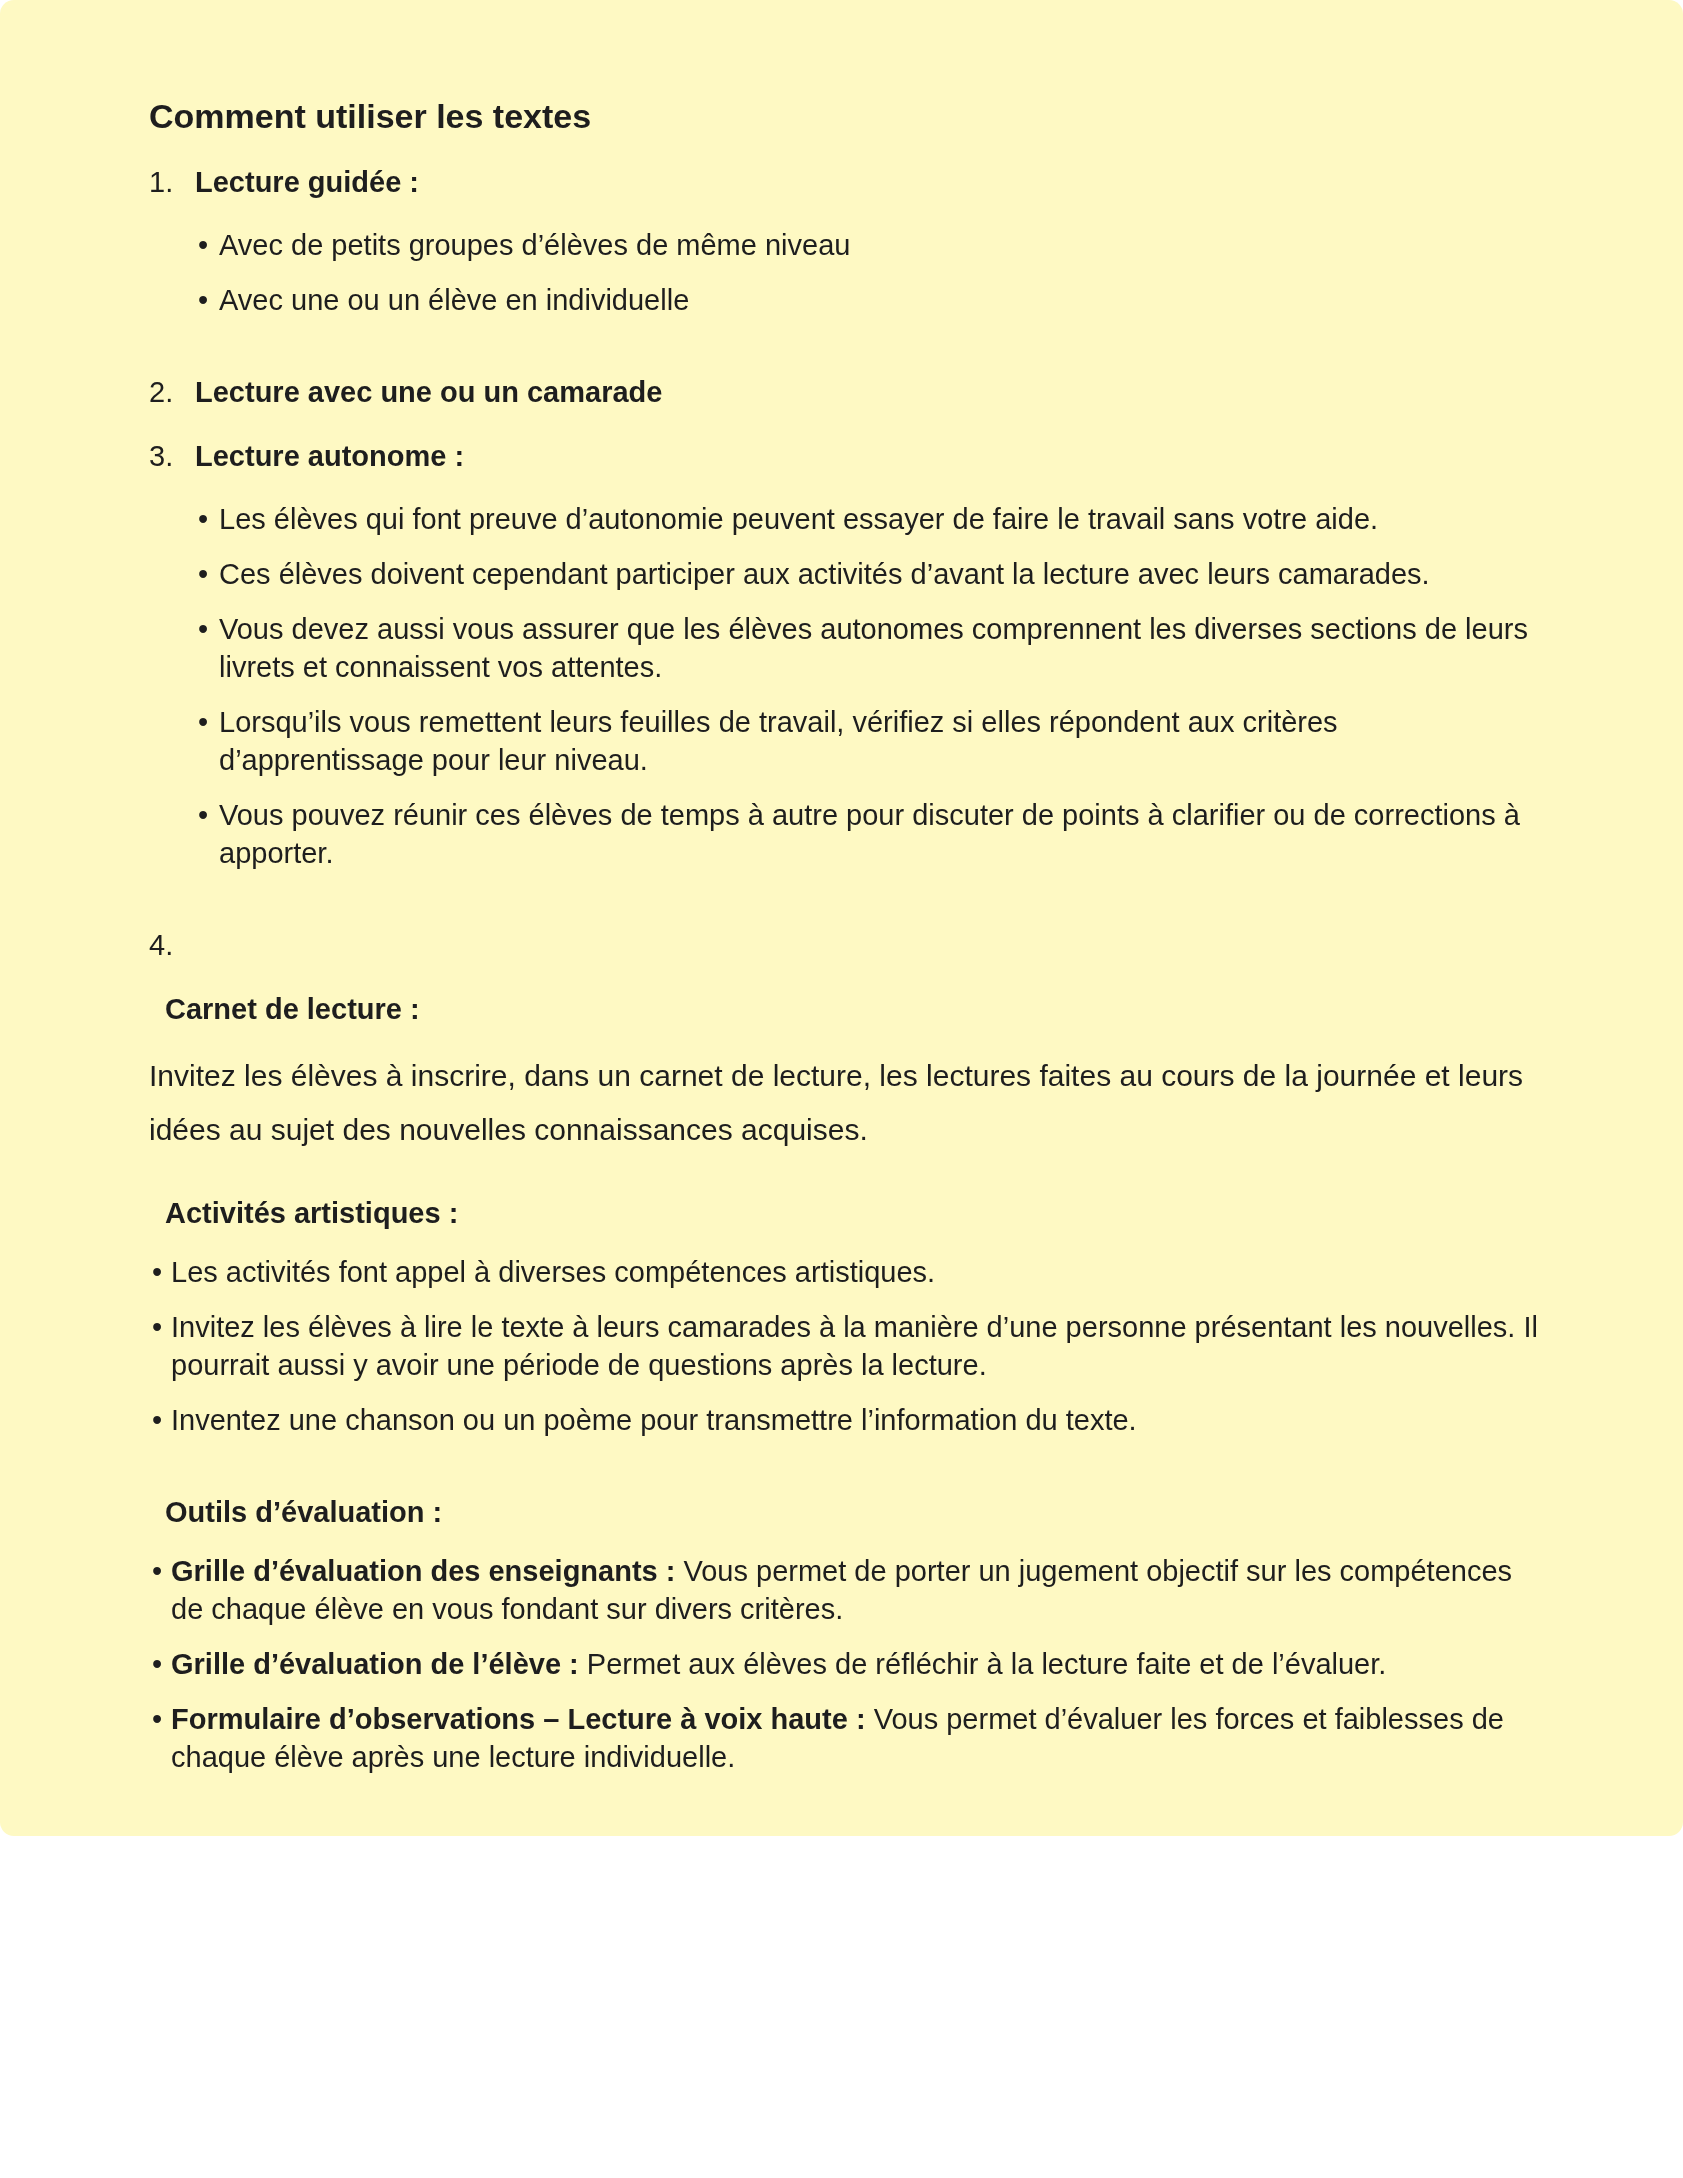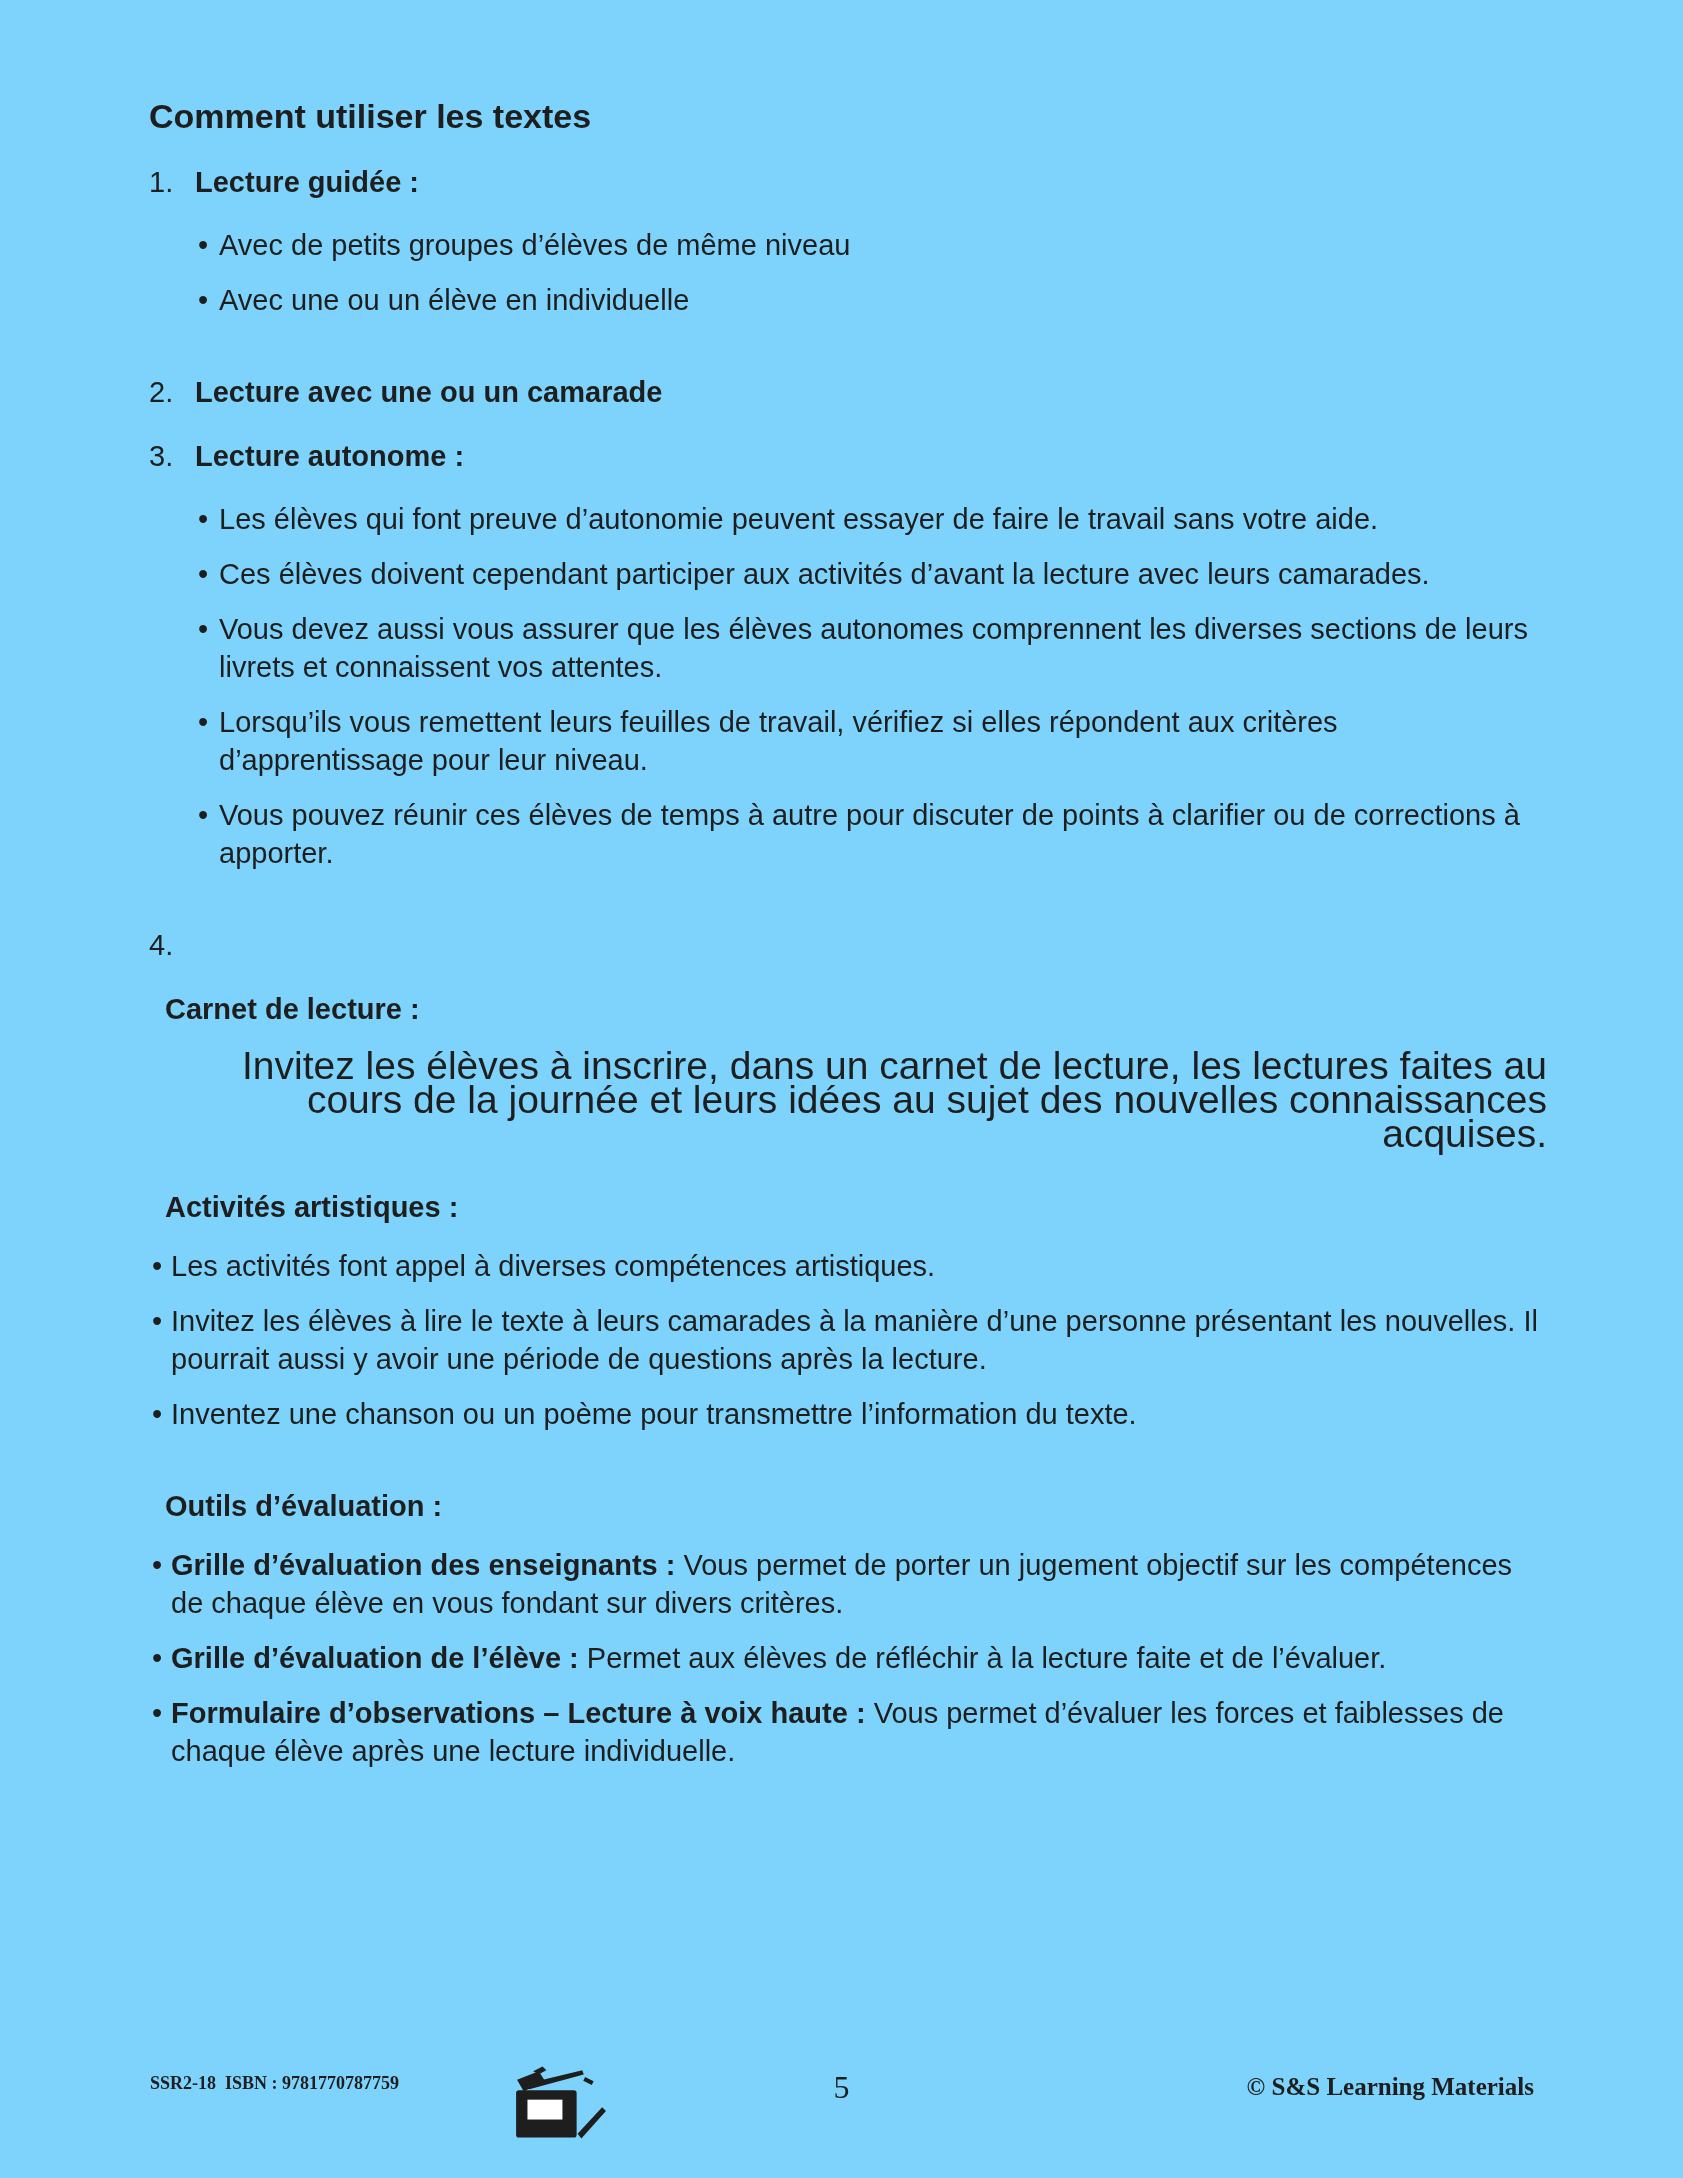--- a/index.html
+++ b/index.html
@@ -1,23 +1,24 @@
 <!DOCTYPE html>
 <html><head>
 <meta charset="utf-8">
 <style>
   html, body { margin: 0; padding: 0; background: #ffffff; }
   .page {
     position: relative;
     width: 1683px;
-    height: 2178px;
-    background: #7dd3fc;
+    height: 1836px;
+    background: #fef9c3;
     font-family: "Liberation Sans", sans-serif;
     color: #1e1e1e;
     overflow: hidden;
+    border-radius: 14px;
   }
   .content {
     position: absolute;
     left: 149px;
     top: 96px;
     width: 1398px;
     display: flex;
     flex-direction: column;
   }
   .doc-title {
@@ -51,24 +52,23 @@
   .top .bullet-glyph { flex: 0 0 19px; }
   .bullet-text { flex: 1; }
   .bullet-lead { font-weight: bold; }
   .section-heading {
     font-size: 29px;
     line-height: 40px;
     font-weight: bold;
     margin: 0 0 20px 16px;
   }
   .paragraph {
-    font-size: 39px;
-    line-height: 34px;
+    font-size: 30px;
+    line-height: 54px;
     margin: 0 0 36px 0;
-    text-align: right;
   }
   .footer-left {
     position: absolute;
     left: 150px;
     top: 2073px;
     font-family: "Liberation Serif", serif;
     font-weight: bold;
     font-size: 18px;
     white-space: pre;
   }

